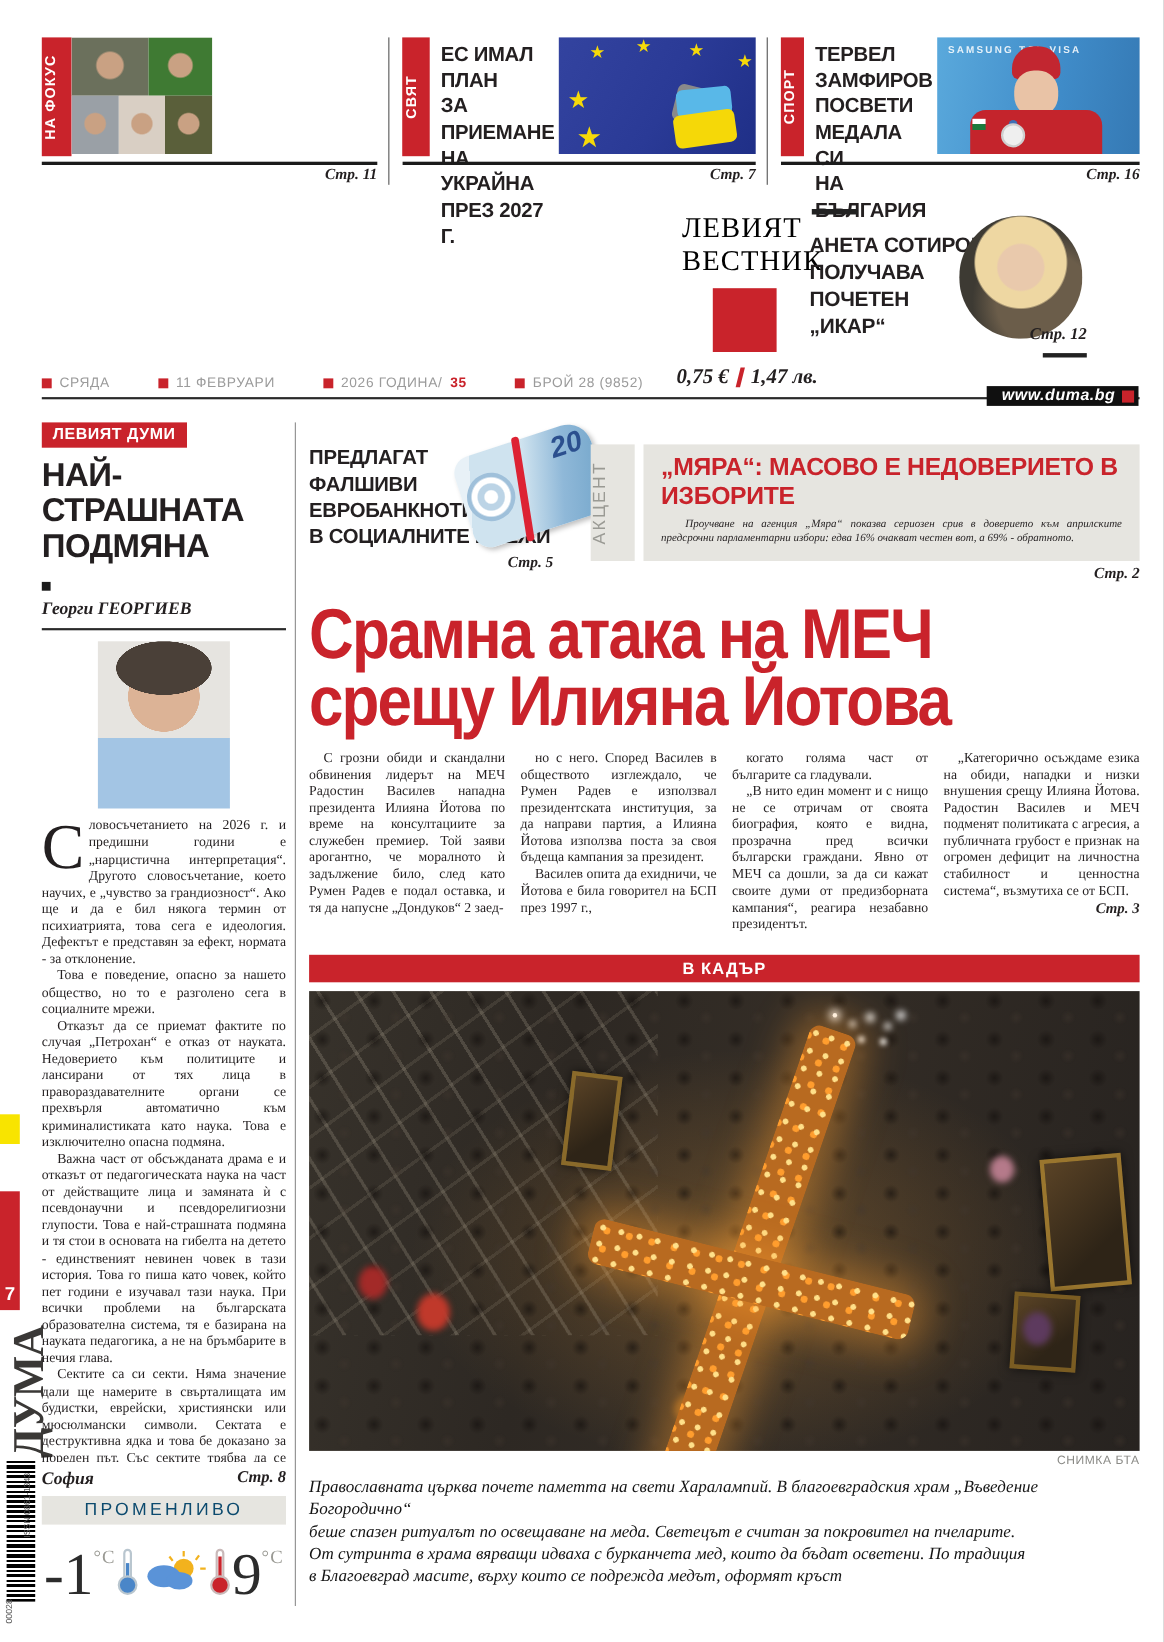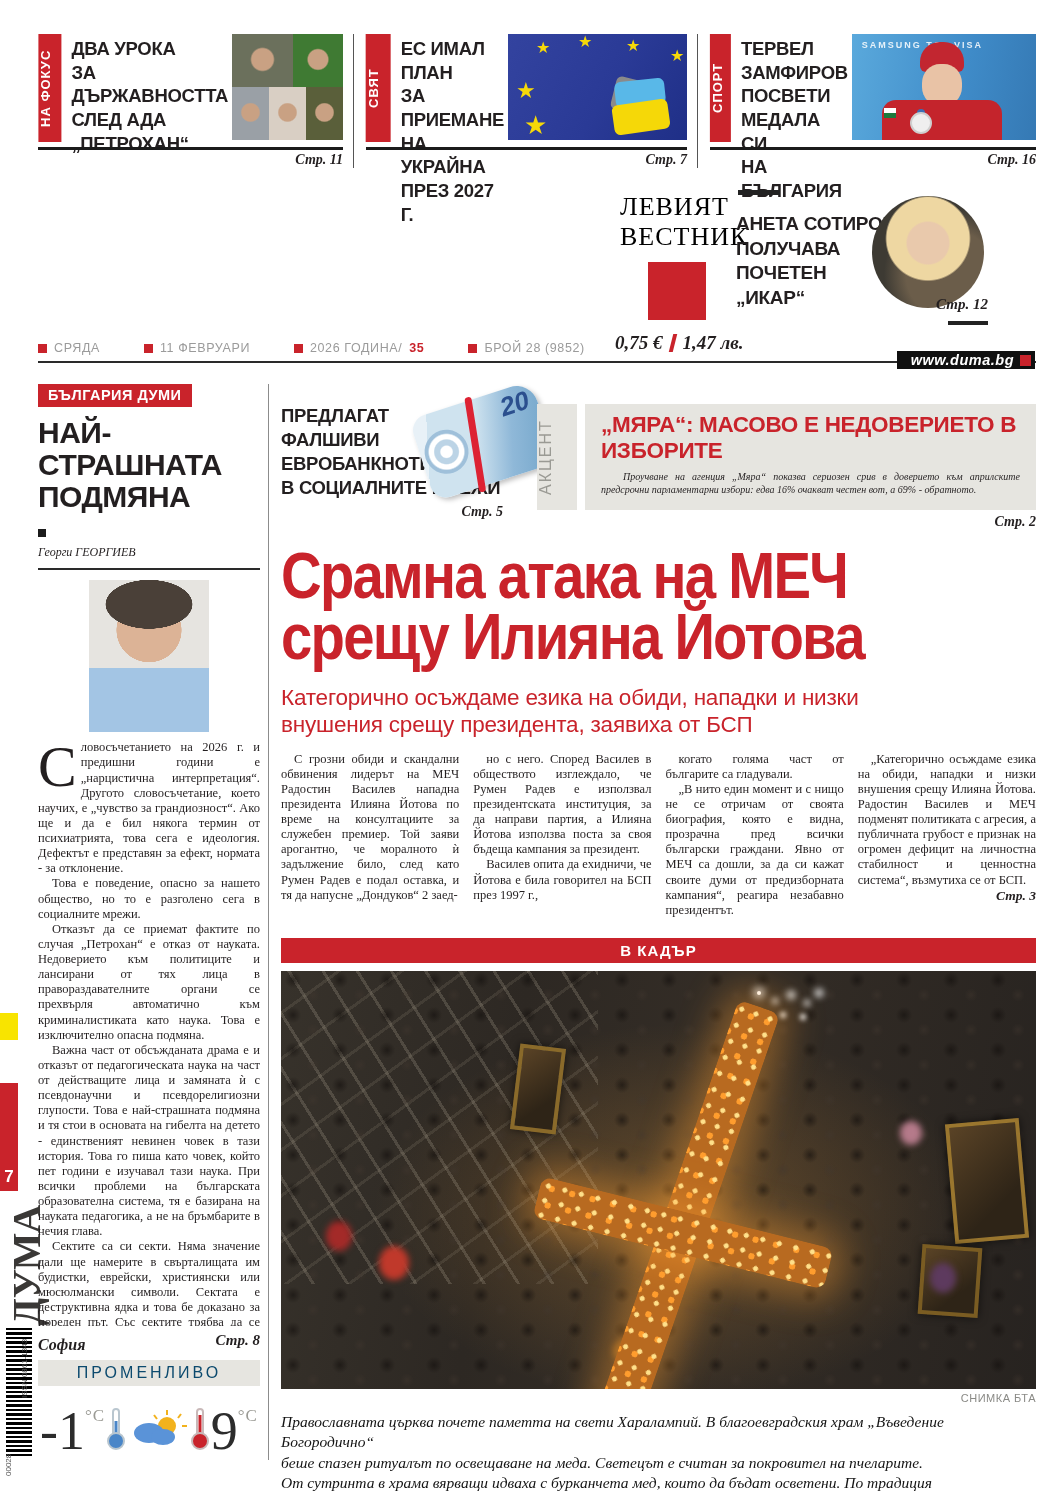--- a/index.html
+++ b/index.html
@@ -74,21 +74,21 @@
   .spine-logo{position:absolute; left:-34px; top:1242px; font-family:var(--serif); font-weight:bold; font-size:40px; color:#3a3836; transform:rotate(-90deg); letter-spacing:-1px;}
   .barcode{position:absolute; left:6px; top:1328px; width:26px; height:128px; background:repeating-linear-gradient(to bottom,#000 0 2px,#fff 2px 4px,#000 4px 7px,#fff 7px 9px);}
   .issn{position:absolute; left:20px; top:1398px; font-family:var(--sans); font-size:8px; color:#555; transform:rotate(-90deg); transform-origin:0 0; white-space:nowrap;}
   .bcnum{position:absolute; left:4px; top:1476px; font-family:var(--sans); font-size:8px; color:#555; transform:rotate(-90deg); transform-origin:0 0; white-space:nowrap;}
 
   
   .leftcol{position:absolute; left:38px; top:384px; width:222px; height:1076px;}
   .kicker{display:inline-block; background:var(--red); color:#fff; font-family:var(--sans); font-weight:bold; font-size:14.5px; letter-spacing:.5px; padding:3px 10px 4px;}
   .ed-title{font-family:var(--sans); font-weight:bold; font-size:30px; line-height:1.07; letter-spacing:-0.5px; margin-top:10px;}
   .ed-sq{width:8px; height:8px; background:#1b1b1b; margin-top:16px;}
-  .ed-author{font-family:var(--serif); font-style:italic; font-size:12px; margin-top:8px;}
+  .ed-author{font-family:var(--serif); font-style:italic; font-size:16px; margin-top:8px;font-weight:bold;}
   .ed-rule{height:2px; background:#2a2a2a; margin-top:8px;}
   .ed-photo{width:120px; height:152px; margin:10px auto 8px;
     background:radial-gradient(ellipse 36% 16% at 50% 16%, #4a4038 0 100%, transparent 101%),
                radial-gradient(ellipse 27% 21% at 50% 33%, #dcb396 0 100%, transparent 101%),
                linear-gradient(#e6e4e0 0 58%, #a3c5e4 58% 100%);}
   .ed-body{height:586px; overflow:hidden; font-size:12.5px; line-height:1.21; text-align:justify;}
   .ed-body p{text-indent:14px; margin:0;}
   .ed-body p.first{text-indent:0;}
   .dropcap{float:left; font-family:var(--serif); font-size:58px; line-height:.8; padding:4px 4px 0 0;}
   .ed-page{text-align:right; font-style:italic; font-weight:bold; font-size:15px; margin-top:6px;}
@@ -164,24 +164,20 @@
 </head>
 <body>
 
 <div class="page">
 
   <div class="teasers">
 
     <div class="teaser t1">
       <div class="t-main">
         <div class="vlabel">НА ФОКУС</div>
-        <div class="t-title pre">ДВА УРОКА
-ЗА ДЪРЖАВНОСТТА
-СЛЕД АДА
-„ПЕТРОХАН“</div>
         <div class="t-img collage">
           <div class="row">
             <i class="face" style="flex:1.2; background-color:#6b705c;"></i>
             <i class="face" style="flex:1; background-color:#3f7a33;"></i>
           </div>
           <div class="row">
             <i class="face" style="flex:1; background-color:#9aa0a6;"></i>
             <i class="face" style="flex:1; background-color:#d9cfc4;"></i>
             <i class="face" style="flex:1; background-color:#5a5f3a;"></i>
           </div>
@@ -272,21 +268,21 @@
   <div class="tab-yellow"></div>
   <div class="tab-red">
       <span>7</span>
     </div>
   <div class="spine-logo">ДУМА</div>
   <div class="barcode"></div>
   <div class="issn">ISSN 0861-1343</div>
   <div class="bcnum">00028</div>
 
   <div class="leftcol">
-    <div class="kicker">БЪЛГАРИЯ ДУМИ</div>
+    <div class="kicker">ЛЕВИЯТ ДУМИ</div>
     <div class="ed-title pre">НАЙ-СТРАШНАТА
 ПОДМЯНА</div>
     <div class="ed-sq"></div>
     <div class="ed-author">Георги ГЕОРГИЕВ</div>
     <div class="ed-rule"></div>
     <div class="ed-photo"></div>
     <div class="ed-body">
       <p class="first"><span class="dropcap">С</span><span>ловосъчетанието на 2026 г. и предишни години е „нарцистична интерпретация“. Другото словосъчетание, което научих, е „чувство за грандиозност“. Ако ще и да е бил някога термин от психиатрията, това сега е идеология. Дефектът е представян за ефект, нормата - за отклонение.</span></p>
       <p>Това е поведение, опасно за нашето общество, но то е разголено сега в социалните мрежи.</p>
       <p>Отказът да се приемат фактите по случая „Петрохан“ е отказ от науката. Недоверието към политиците и лансирани от тях лица в правораздавателните органи се прехвърля автоматично към криминалистиката като наука. Това е изключително опасна подмяна.</p>
@@ -354,22 +350,20 @@
         <div class="accent-box">
           <div class="accent-title">„МЯРА“: МАСОВО Е НЕДОВЕРИЕТО В ИЗБОРИТЕ</div>
           <div class="accent-body">Проучване на агенция „Мяра“ показва сериозен срив в доверието към априлските предсрочни парламентарни избори: едва 16% очакват честен вот, а 69% - обратното.</div>
         </div>
         <div class="accent-page">Стр. 2</div>
       </div>
     </div>
 
     <div class="headline pre">Срамна атака на МЕЧ
 срещу Илияна Йотова</div>
-    <div class="subhead pre">Категорично осъждаме езика на обиди, нападки и низки
-внушения срещу президента, заявиха от БСП</div>
 
     <div class="cols">
       <div class="col">
         <p>С грозни обиди и скандални обвинения лидерът на МЕЧ Радостин Василев нападна президента Илияна Йотова по време на консултациите за служебен премиер. Той заяви арогантно, че моралното ѝ задължение било, след като Румен Радев е подал оставка, и тя да напусне „Дондуков“ 2 заед-</p>
       </div>
       <div class="col">
         <p>но с него. Според Василев в обществото изглеждало, че Румен Радев е използвал президентската институция, за да направи партия, а Илияна Йотова използва поста за своя бъдеща кампания за президент.</p>
         <p>Василев опита да ехидничи, че Йотова е била говорител на БСП през 1997 г.,</p>
       </div>
       <div class="col">

